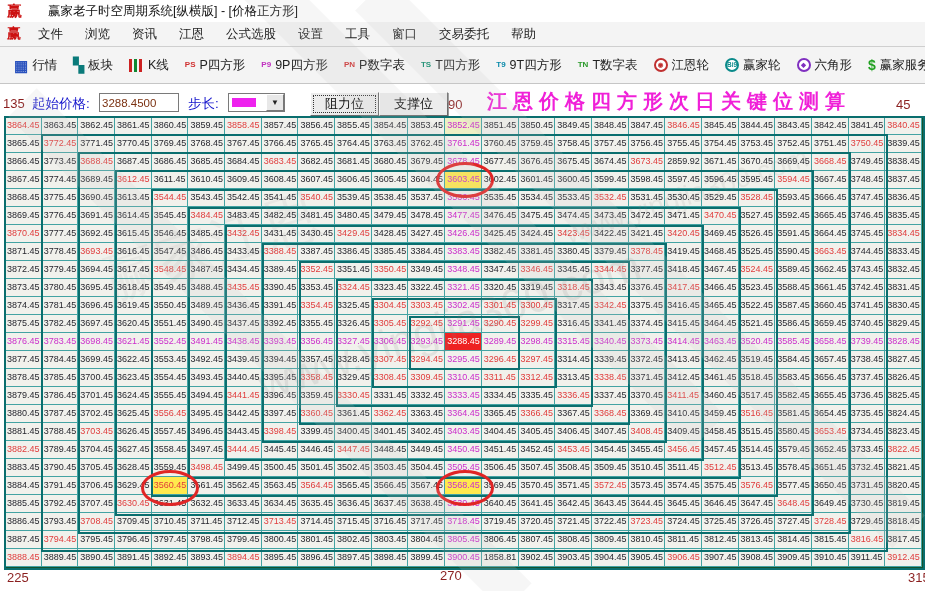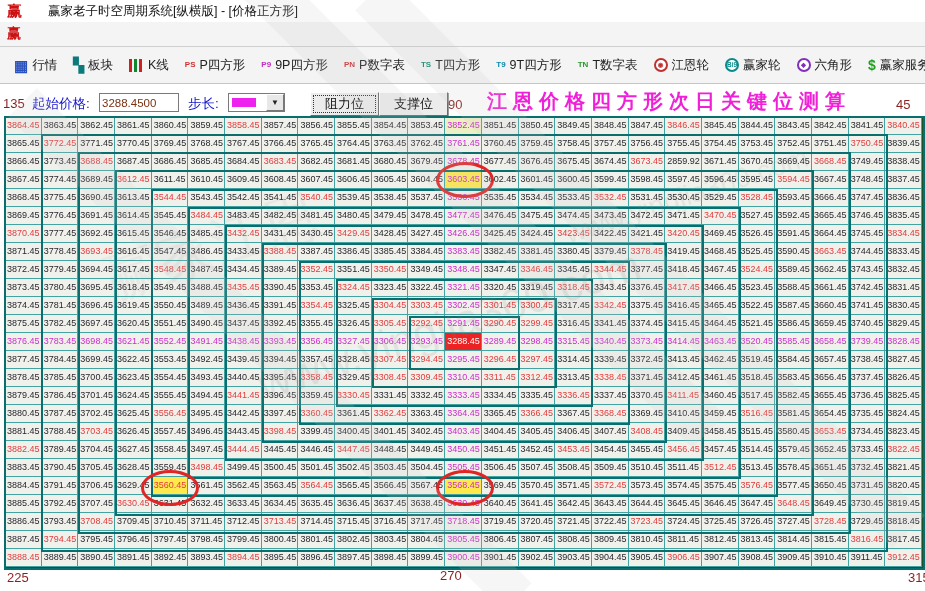--- a/index.html
+++ b/index.html
@@ -71,20 +71,32 @@
 </head>
 <body>
 
 <div class="titlebar">
   <span class="logo">赢</span>
   <span class="title-text">赢家老子时空周期系统[纵横版] - [价格正方形]</span>
 </div>
 
 <div class="menubar">
   <span class="logo">赢</span>
+  <span style="display:flex;">
+      <span class="mi">文件</span>
+      <span class="mi">浏览</span>
+      <span class="mi">资讯</span>
+      <span class="mi">江恩</span>
+      <span class="mi">公式选股</span>
+      <span class="mi">设置</span>
+      <span class="mi">工具</span>
+      <span class="mi">窗口</span>
+      <span class="mi">交易委托</span>
+      <span class="mi">帮助</span>
+    </span>
 </div>
 
 <div class="toolbar">
     <div class="tbtn">
       <span class="ticon quotes-table-icon" style="color: rgb(42, 82, 190); border-color: rgb(42, 82, 190);">▦</span>
       <span class="tlabel">行情</span>
     </div>
     <div class="tbtn">
       <span class="ticon sectors-icon" style="color: rgb(10, 122, 122); border-color: rgb(10, 122, 122);">▚</span>
       <span class="tlabel">板块</span>
@@ -762,21 +774,21 @@
     <div class="cell">3891.45</div>
     <div class="cell">3892.45</div>
     <div class="cell">3893.45</div>
     <div class="cell red">3894.45</div>
     <div class="cell">3895.45</div>
     <div class="cell">3896.45</div>
     <div class="cell">3897.45</div>
     <div class="cell">3898.45</div>
     <div class="cell">3899.45</div>
     <div class="cell magenta">3900.45</div>
-    <div class="cell">3901.45</div>
+    <div class="cell">1858.81</div>
     <div class="cell">3902.45</div>
     <div class="cell">3903.45</div>
     <div class="cell">3904.45</div>
     <div class="cell">3905.45</div>
     <div class="cell red">3906.45</div>
     <div class="cell">3907.45</div>
     <div class="cell">3908.45</div>
     <div class="cell">3909.45</div>
     <div class="cell">3910.45</div>
     <div class="cell">3911.45</div>

